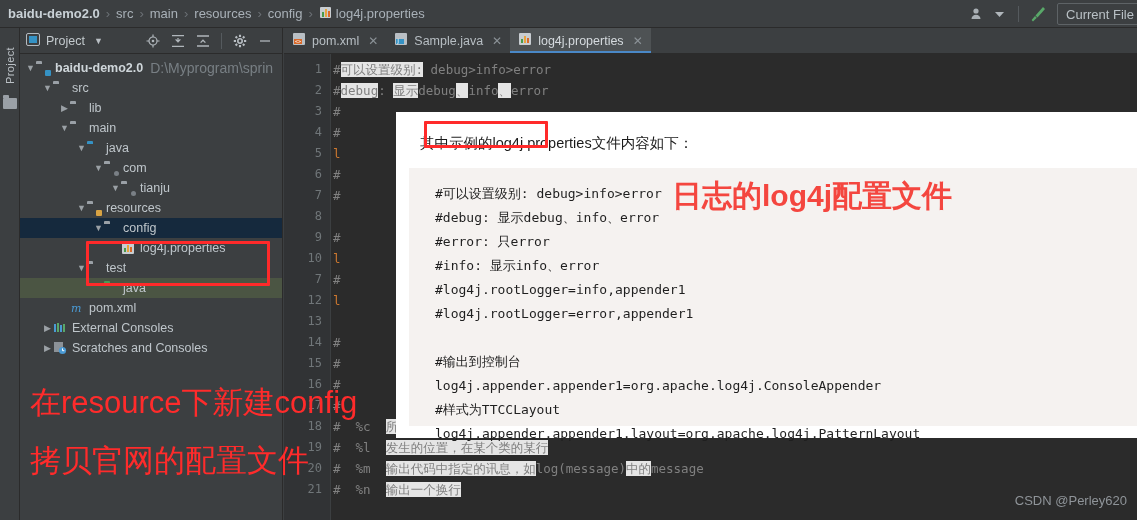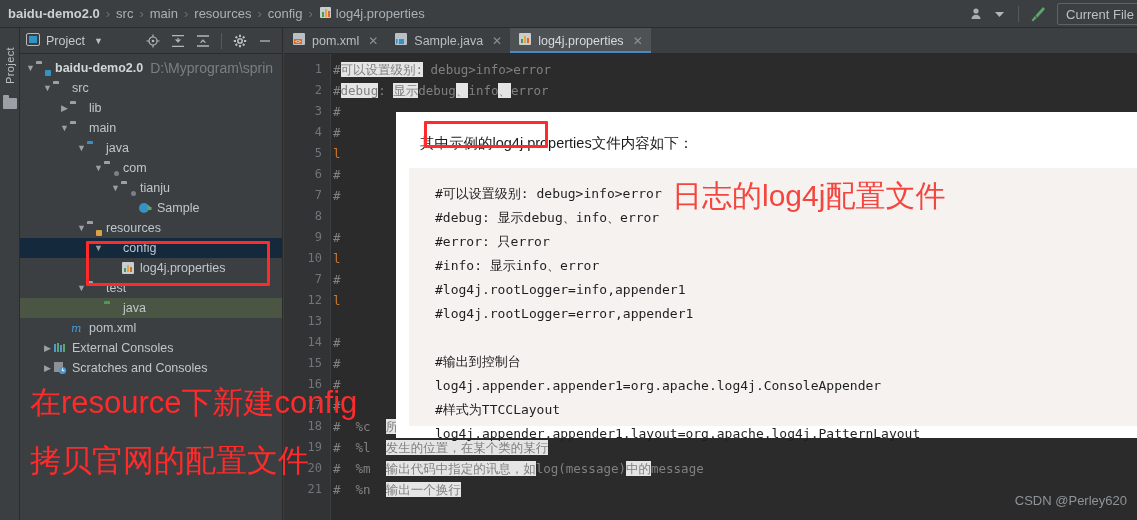--- a/index.html
+++ b/index.html
@@ -152,21 +152,21 @@
     font-family:"DejaVu Sans Mono", monospace; font-size:13px; color:#1f1f1f;
   }
   .doc-code .dl { height:24px; line-height:24px; white-space:pre; }
 
   
   .redbox { position:absolute; border:3px solid #ff2a2a; border-radius:1px; }
   .redtext {
     position:absolute; color:#ff2b2b; white-space:nowrap;
     font-family:"Liberation Sans", sans-serif;
   }
-  .redtext.soft { color:#f4463f; }
+  .redtext.soft { color:#f4463f;font-weight:bold; }
 
   .watermark{
     position:absolute; right:10px; bottom:12px; color:#8f9499; font-size:13px;
   }
 </style>
 </head>
 <body>
 
 <div id="root">
 
@@ -321,31 +321,20 @@
         <span class="nico"><span class="fol"><span class="badge dot"></span></span></span>
         <span class="lbl">com</span>
       </div>
 
       <div class="node" style="padding-left:90px;">
         <span class="arrow">▼</span>
         <span class="nico"><span class="fol"><span class="badge dot"></span></span></span>
         <span class="lbl">tianju</span>
       </div>
 
-      <div class="node" style="padding-left:107px;">
-        <span class="arrow blank">▼</span>
-        <span class="nico">
-          <svg width="14" height="14" viewBox="0 0 14 14">
-            <circle cx="6" cy="7" r="5" fill="#3592c4"></circle>
-            <path d="M9.5 3.5 L12.5 6 L9.5 8.5z" fill="#59a869"></path>
-            <rect x="10" y="6" width="3.5" height="3" fill="#59a869"></rect>
-          </svg>
-        </span>
-        <span class="lbl">Sample</span>
-      </div>
 
       <div class="node" style="padding-left:56px;">
         <span class="arrow">▼</span>
         <span class="nico"><span class="fol"><span class="badge orange"></span></span></span>
         <span class="lbl">resources</span>
       </div>
 
       <div class="node sel-blue" style="padding-left:73px;">
         <span class="arrow">▼</span>
         <span class="nico"><span class="fol"></span></span>

